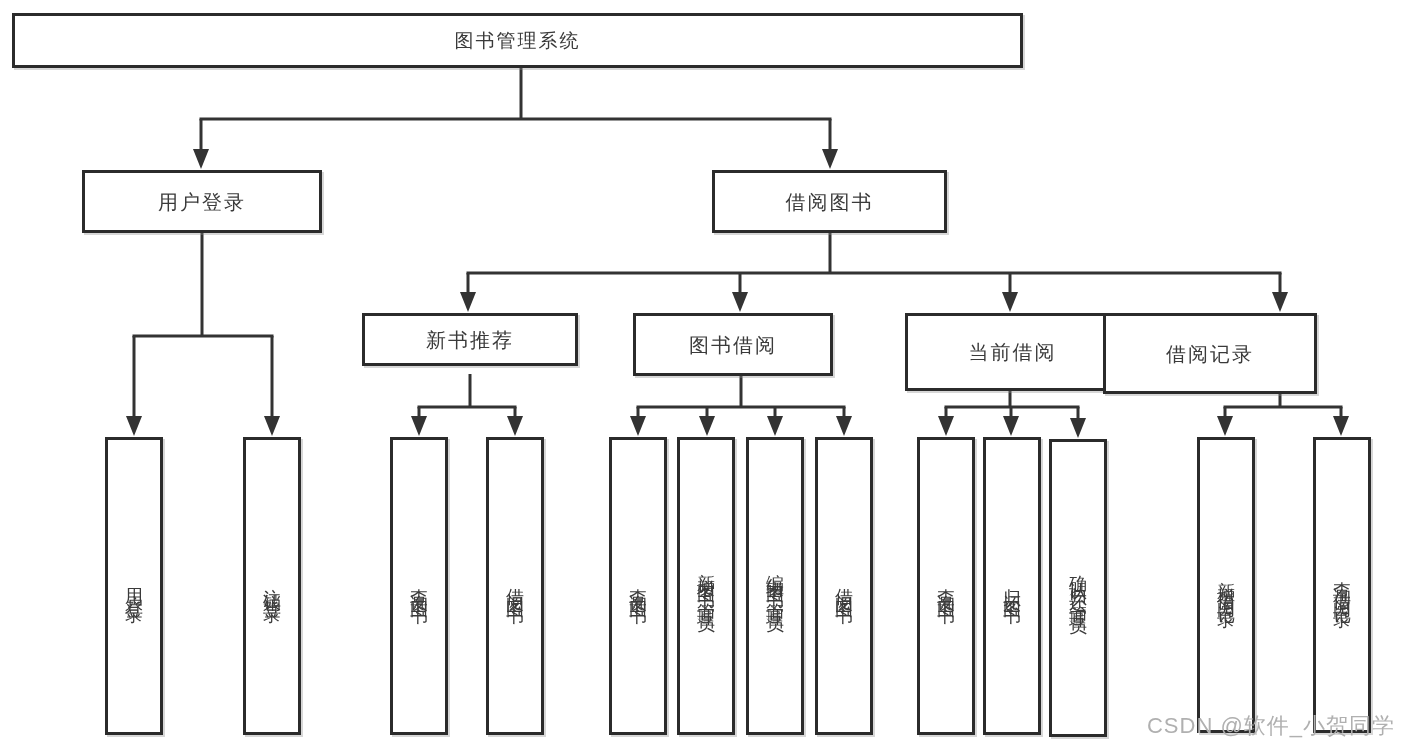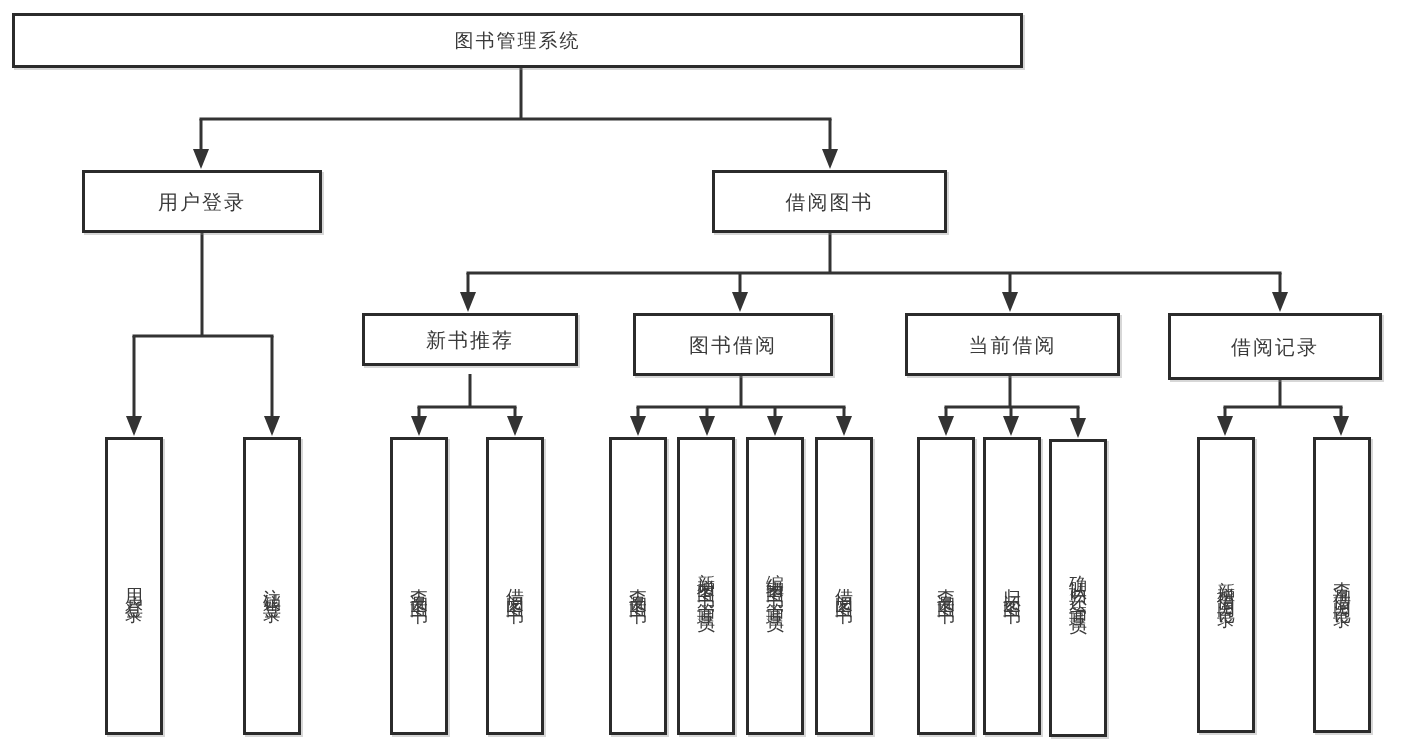--- a/index.html
+++ b/index.html
@@ -113,24 +113,24 @@
   <div class="box hbox" style="left:712px;top:170px;width:235px;height:63px">
     <span class="lbl">借阅图书</span>
   </div>
 
   <div class="box hbox" style="left:362px;top:313px;width:216px;height:53px">
     <span class="lbl">新书推荐</span>
   </div>
   <div class="box hbox" style="left:633px;top:313px;width:200px;height:63px">
     <span class="lbl">图书借阅</span>
   </div>
-  <div class="box hbox" style="left:905px;top:313px;width:215px;height:63px">
+  <div class="box hbox" style="left:905px;top:313px;width:215px;height:78px">
     <span class="lbl">当前借阅</span>
   </div>
-  <div class="box hbox" style="left:1168px;top:313px;width:214px;height:67px">
+  <div class="box hbox" style="left:1103px;top:313px;width:214px;height:81px">
     <span class="lbl">借阅记录</span>
   </div>
 
   <div class="box leaf" style="left:105px;top:437px;width:58px;height:298px">
     <span class="lbl">用户登录</span>
   </div>
   <div class="box leaf" style="left:243px;top:437px;width:58px;height:298px">
     <span class="lbl">注销登录</span>
   </div>
 
@@ -164,13 +164,14 @@
     <span class="lbl">确认归还（管理员）</span>
   </div>
 
   <div class="box leaf" style="left:1197px;top:437px;width:58px;height:296px">
     <span class="lbl">新增借阅记录</span>
   </div>
   <div class="box leaf" style="left:1313px;top:437px;width:58px;height:296px">
     <span class="lbl">查询借阅记录</span>
   </div>
 
+  <div class="watermark">CSDN @软件_小贺同学</div>
 </div>
 
 </body></html>

